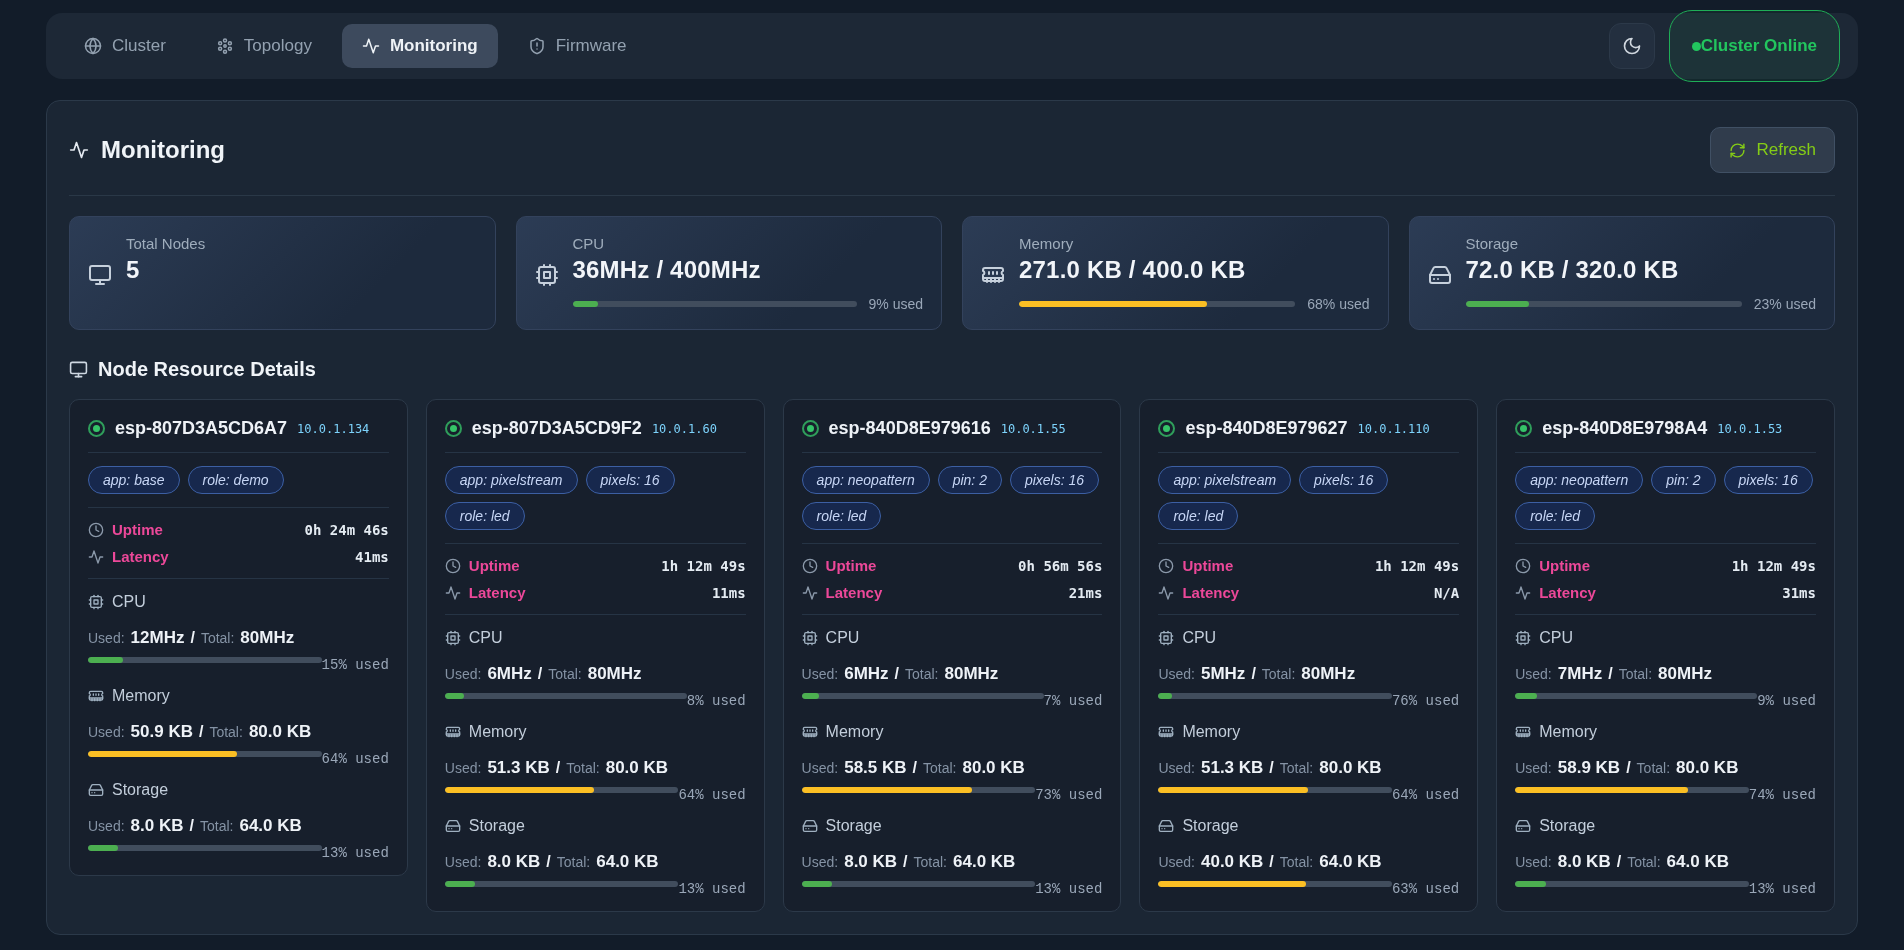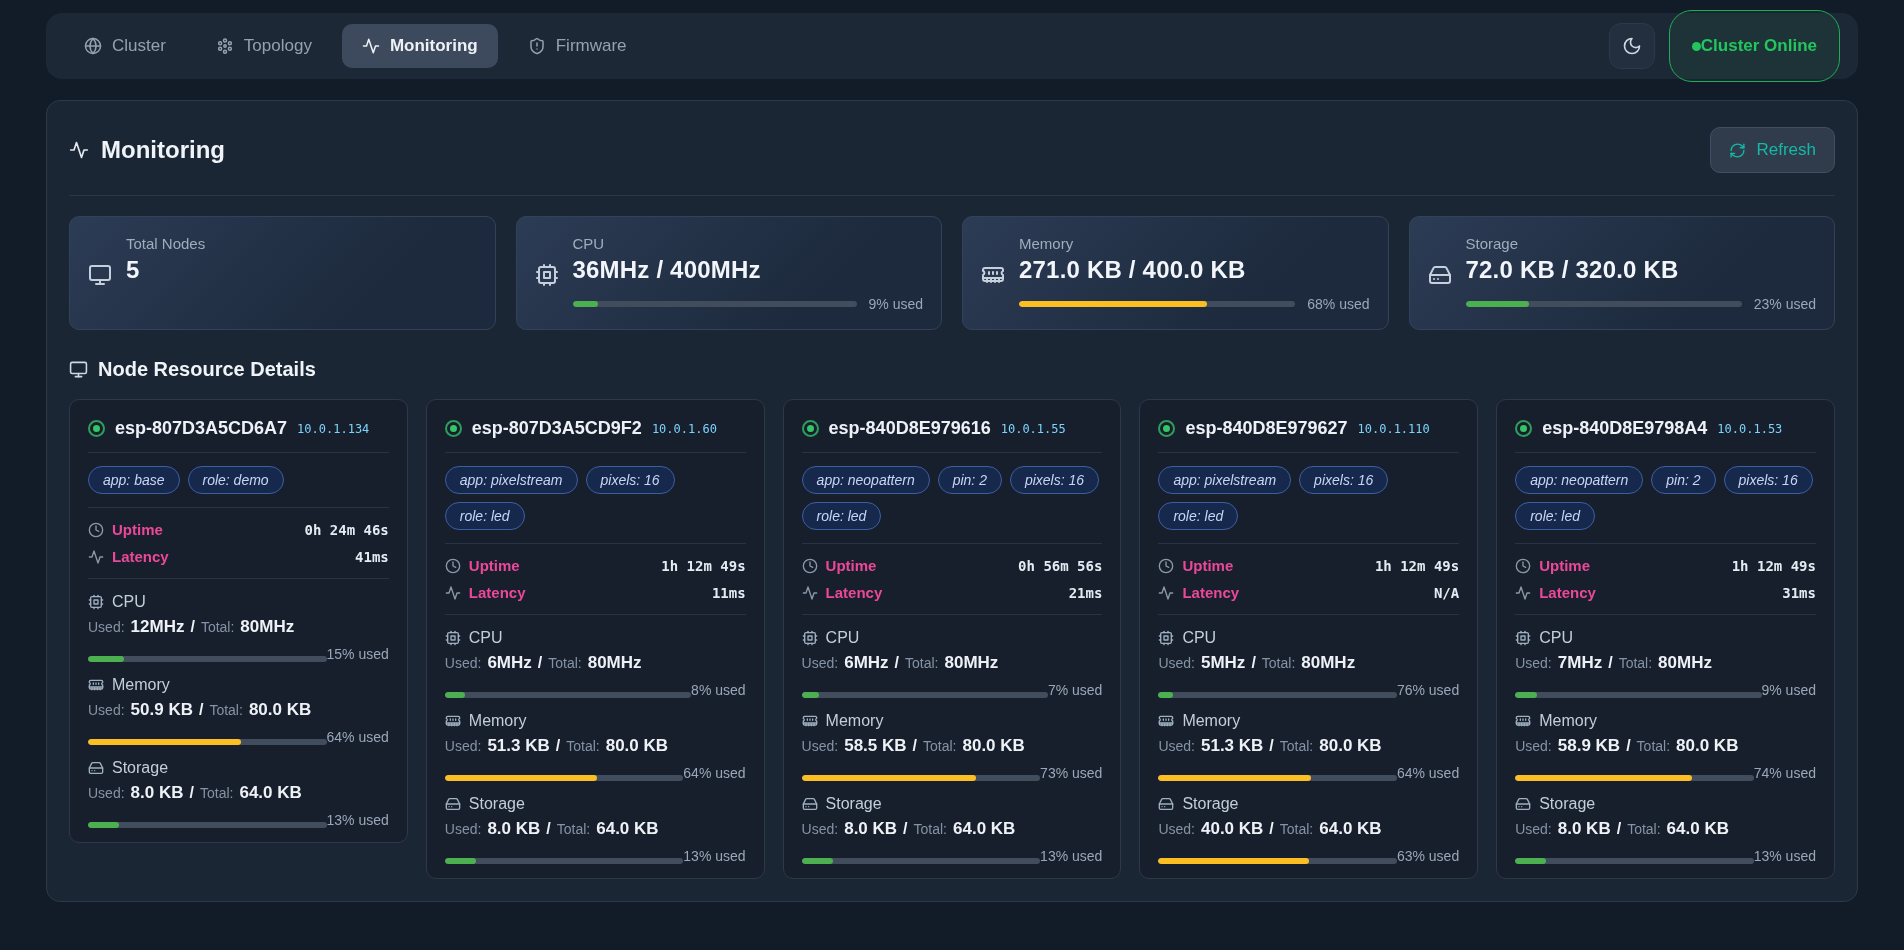--- a/index.html
+++ b/index.html
@@ -41,21 +41,21 @@
   
   .panel{
     margin:21px 46px 0;background:#1b2634;border:1px solid #2b3949;border-radius:14px;
     padding:26px 22px 22px;
   }
   .panel-head{display:flex;align-items:center;justify-content:space-between;}
   .panel-title{display:flex;align-items:center;gap:12px;font-size:24px;font-weight:700;color:#f0f4f8;}
   .panel-title .ic{width:20px;height:20px;color:#e3e9f0;}
   .refresh-btn{
     display:flex;align-items:center;gap:10px;height:46px;padding:0 18px;border-radius:10px;
-    background:#303c4c;border:1px solid #405064;color:#14b8a6;font-size:17px;cursor:pointer;
+    background:#303c4c;border:1px solid #405064;color:#84cc16;font-size:17px;cursor:pointer;
     font-family:"Liberation Sans",sans-serif;
   }
   .refresh-btn .ic{width:17px;height:17px;}
   .head-divider{border:none;border-top:1px solid #2a3847;margin:22px 0 20px;}
 
   .section-row{display:flex;align-items:baseline;justify-content:space-between;margin-bottom:18px;}
   .section-title{font-size:20px;font-weight:700;color:#f0f4f8;display:flex;align-items:center;gap:10px;}
   .section-title .ic{width:19px;height:19px;color:#cfd8e2;}
   .last-updated{font-size:15px;color:#93a1b0;}
 
@@ -95,24 +95,24 @@
     padding:5px 14px;border-radius:999px;border:1px solid #3c5fa3;background:#17284d;
     color:#c7d6f5;font-size:14px;white-space:nowrap;
   }
   .kv-row{display:flex;align-items:center;justify-content:space-between;margin:10px 0;}
   .kv-label{display:flex;align-items:flex-end;gap:8px;color:#ec4899;font-weight:700;font-size:15px;}
   .kv-label .ic{width:16px;height:16px;color:#8b99aa;}
   .kv-value{font-size:14px;font-weight:700;color:#e4ebf2;}
   .res{margin-top:14px;}
   .res-head{display:flex;align-items:center;gap:8px;color:#c3cedb;font-size:16px;}
   .res-head .ic{width:16px;height:16px;color:#9fb0c0;}
-  .res-vals{margin-top:6px;font-size:14px;color:#8593a5;display:flex;align-items:baseline;gap:6px;flex-wrap:nowrap;white-space:nowrap;}
+  .res-vals{margin-top:17px;font-size:14px;color:#8593a5;display:flex;align-items:baseline;gap:6px;flex-wrap:nowrap;white-space:nowrap;}
   .res-vals .val{font-size:17px;font-weight:700;color:#eef2f7;}
   .res-vals .sep{font-size:16px;font-weight:700;color:#eef2f7;}
-  .bar-row{display:flex;align-items:flex-end;gap:0;margin-top:9px;}
+  .bar-row{display:flex;align-items:flex-start;gap:0;margin-top:9px;font-family:Liberation Mono, monospace;}
 </style>
 </head>
 <body>
 
 <svg width="0" height="0" style="position:absolute" aria-hidden="true">
   <defs>
     <symbol id="i-globe" viewBox="0 0 24 24">
         <circle cx="12" cy="12" r="10"></circle>
         <path d="M12 2a14.5 14.5 0 0 0 0 20 14.5 14.5 0 0 0 0-20"></path>
         <path d="M2 12h20"></path>

